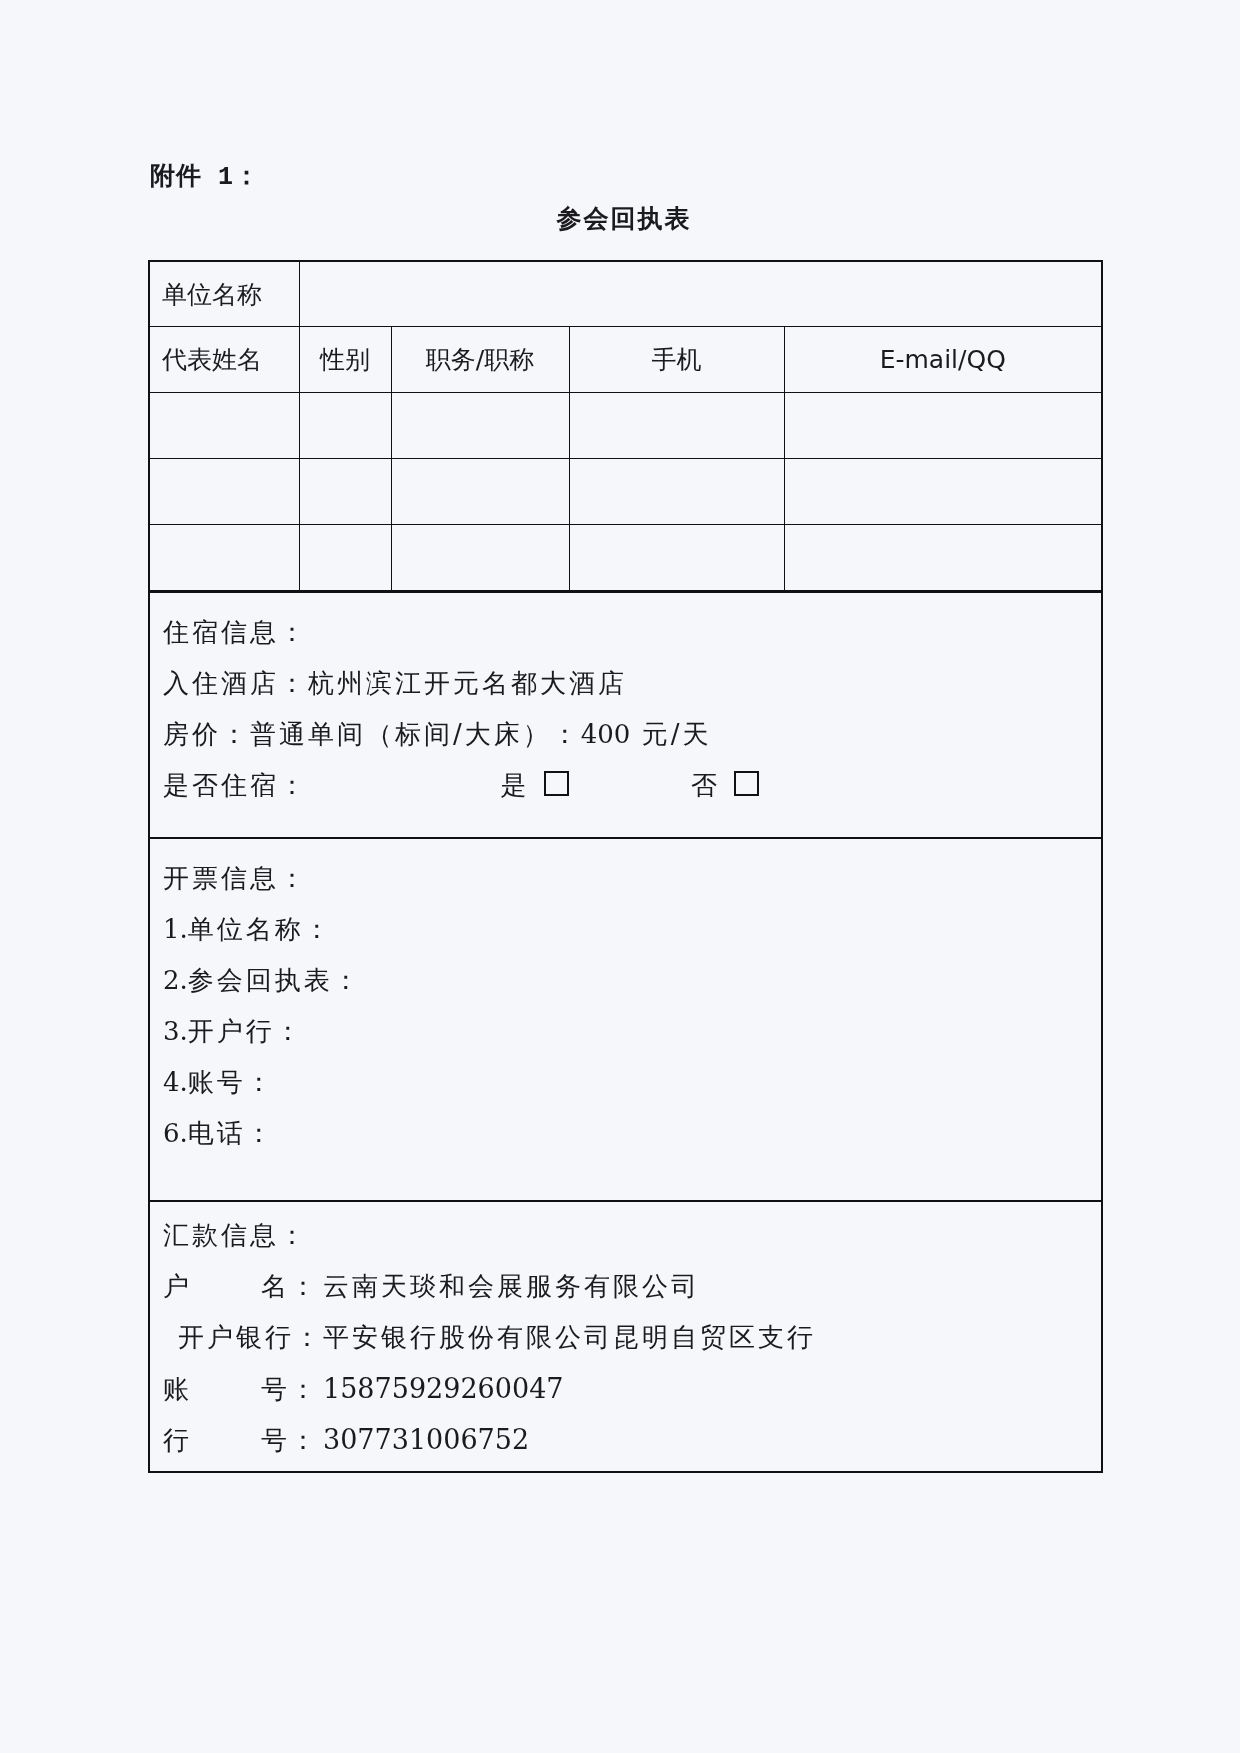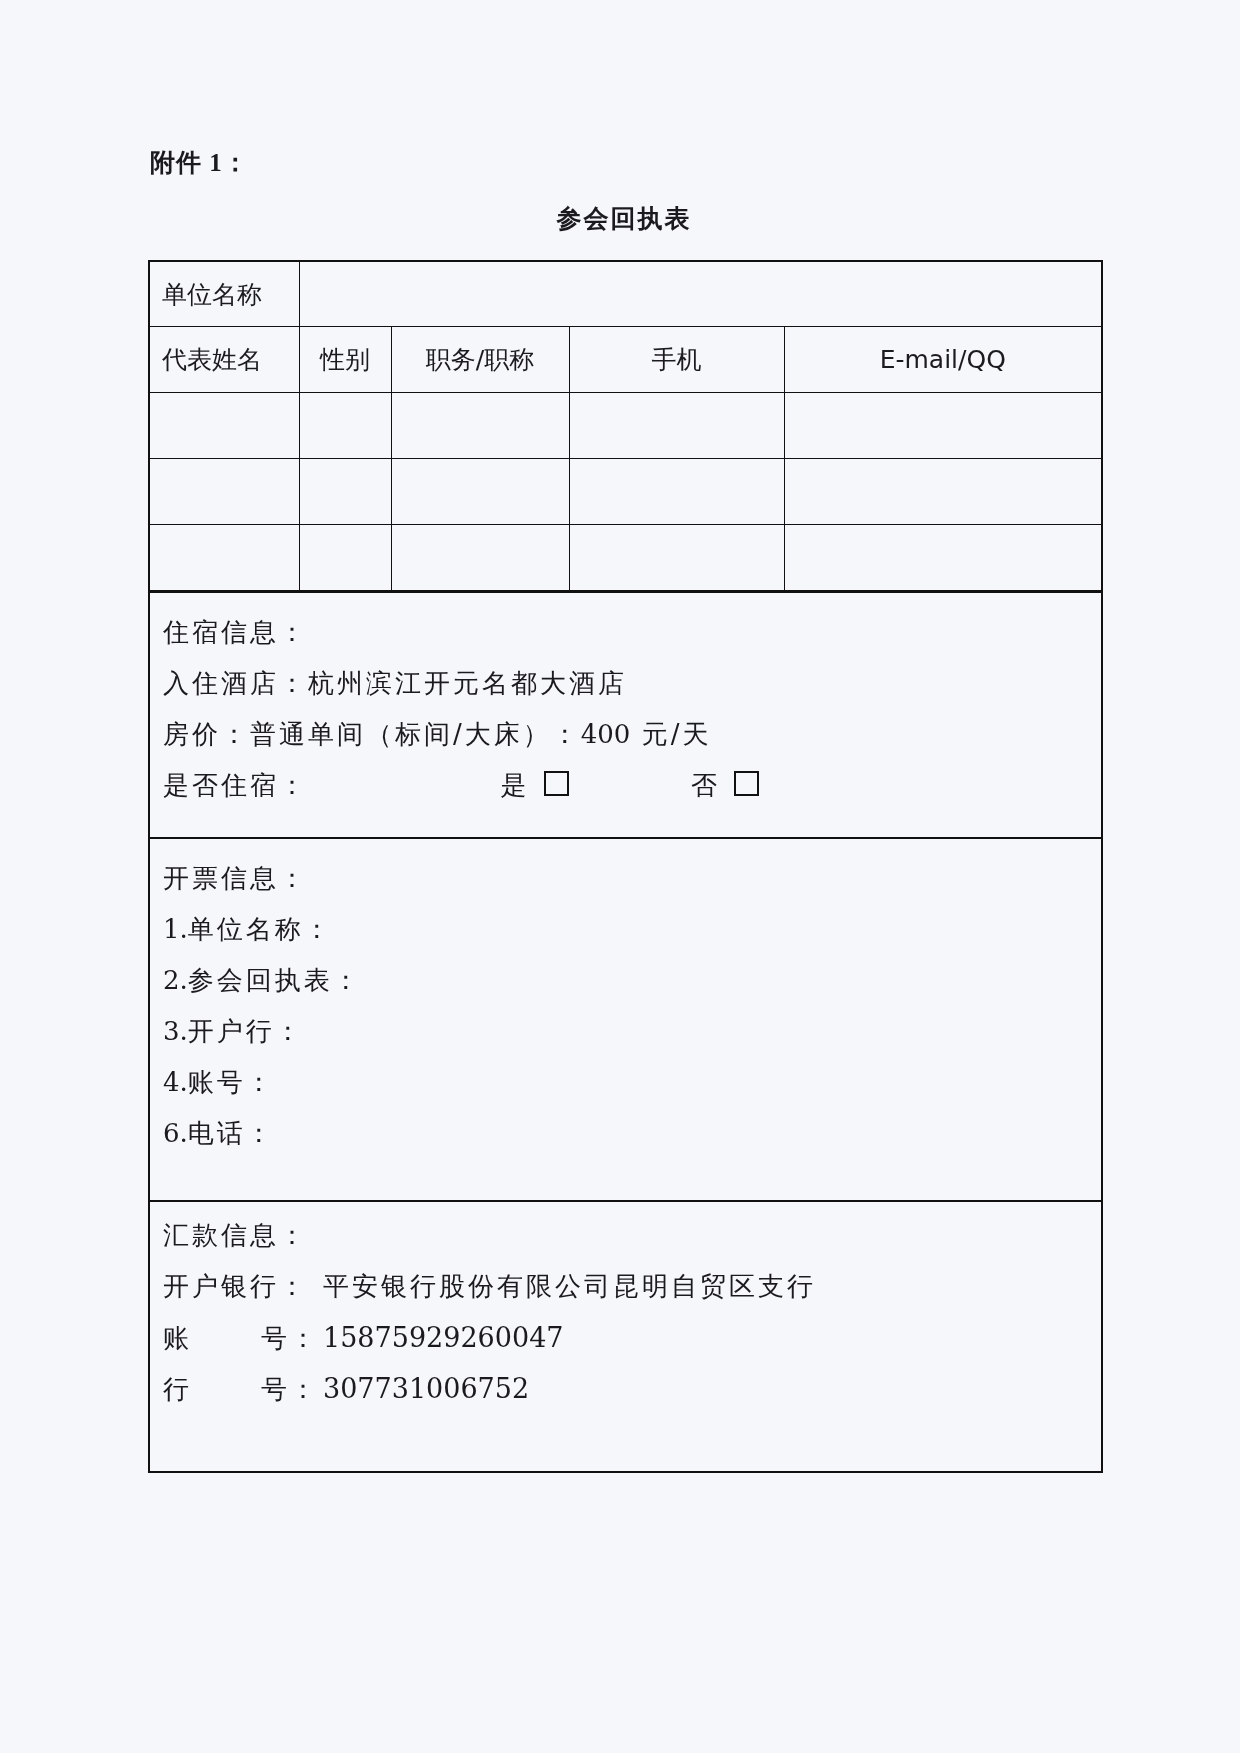--- a/index.html
+++ b/index.html
@@ -3,23 +3,23 @@
 <meta charset="utf-8">
 <style>
   html, body { margin: 0; padding: 0; }
   body {
     width: 1240px; height: 1753px; position: relative; overflow: hidden;
     background: #f6f7fa;
     font-family: "DejaVu Serif", "Liberation Serif", serif;
     color: #1b1b1f;
   }
   .attach-label {
-    position: absolute; left: 150px; top: 146px;
+    position: absolute; left: 150px; top: 159px;
     font-size: 25px; font-weight: bold; letter-spacing: 1px;
-    font-family: Liberation Serif, serif;
+    font-family: Liberation Mono, monospace;
   }
   .doc-title {
     position: absolute; left: 0; width: 1240px; top: 202px; text-align: center;
     font-size: 25px; font-weight: bold; letter-spacing: 2px;
     font-family: "DejaVu Sans", sans-serif;
     padding-left: 4px;
   }
   .form {
     position: absolute; left: 148px; top: 260px; width: 955px;
     border: 2px solid #111; box-sizing: border-box;
@@ -52,21 +52,21 @@
   .section.invoice { height: 363px; box-sizing: border-box; padding-top: 14px; }
   .section.remit { height: 271px; box-sizing: border-box; padding-top: 8px; border-top: 2px solid #111; }
   .num { font-family: "DejaVu Serif", "Liberation Serif", serif; letter-spacing: 0; }
   .checkbox {
     display: inline-block; width: 21px; height: 21px; border: 2px solid #111;
     vertical-align: -2px; margin-left: 14px; background: transparent;
   }
   .opt { display: inline-block; }
   .spacer-a { display: inline-block; width: 170px; }
   .spacer-b { display: inline-block; width: 100px; }
-  .label-wide { display: inline-block; width: 160px; letter-spacing: 3px; }
+  .label-wide { display: inline-block; width: 160px; letter-spacing: 3px; text-align: right; }
   .label-spread { display: inline-block; width: 160px; }
   .label-spread .c1 { display: inline-block; width: 98px; }
   .value { letter-spacing: 3px; }
   .value.num-val { font-family: "DejaVu Serif", "Liberation Serif", serif; letter-spacing: 0; font-size: 27px; }
 </style>
 </head>
 <body>
 
 <div class="attach-label">附件 1：</div>
 <div class="doc-title">参会回执表</div>
@@ -142,20 +142,23 @@
     <div class="line"><span class="num">1.</span><span>单位名称：</span></div>
     <div class="line"><span class="num">2.</span><span>参会回执表：</span></div>
     <div class="line"><span class="num">3.</span><span>开户行：</span></div>
     <div class="line"><span class="num">4.</span><span>账号：</span></div>
     <div class="line"><span class="num">6.</span><span>电话：</span></div>
   </div>
 
   <div class="section remit">
     <div class="line">汇款信息：</div>
     <div class="line">
+      <span class="label-spread"><span class="c1">户</span><span>名：</span></span><span class="value">云南天琰和会展服务有限公司</span>
+    </div>
+    <div class="line">
       <span class="label-wide">开户银行：</span><span class="value">平安银行股份有限公司昆明自贸区支行</span>
     </div>
     <div class="line">
       <span class="label-spread"><span class="c1">账</span><span>号：</span></span><span class="value num-val">15875929260047</span>
     </div>
     <div class="line">
       <span class="label-spread"><span class="c1">行</span><span>号：</span></span><span class="value num-val">307731006752</span>
     </div>
   </div>
 </div>

